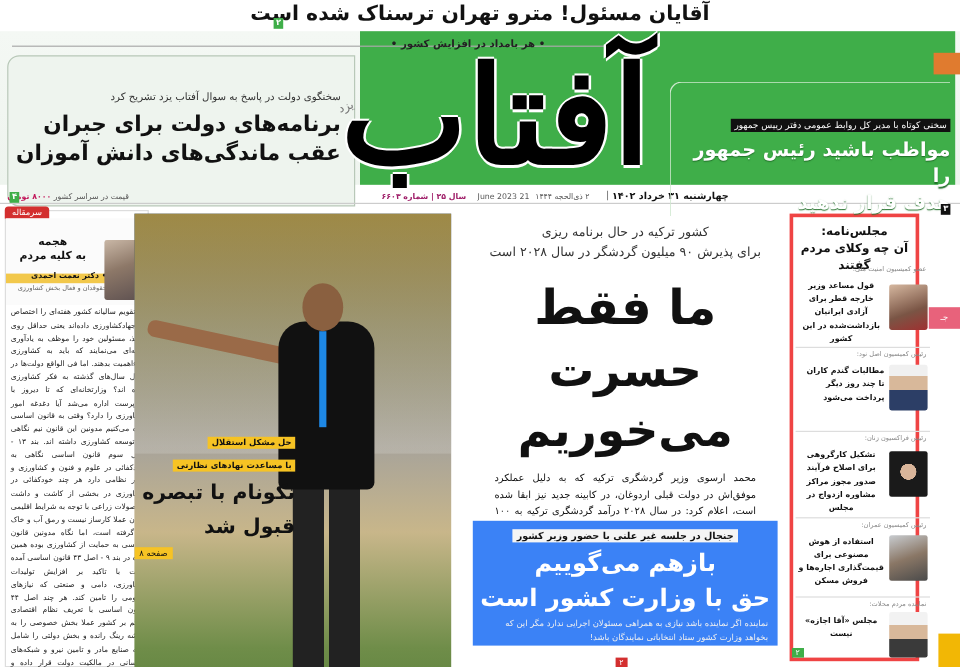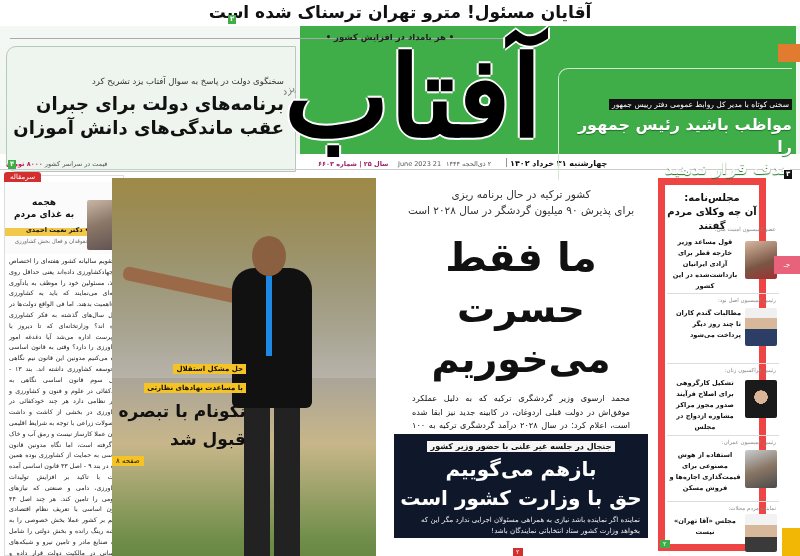--- a/index.html
+++ b/index.html
@@ -74,28 +74,28 @@
 
   
   .main-story { position: absolute; left: 392px; top: 178px; width: 258px; height: 250px; text-align: center; }
   .main-story .kicker { font-size: 10.5px; line-height: 16px; color: #333; margin-top: 8px; }
   .main-story .hl1 { font-size: 40px; font-weight: bold; line-height: 54px; margin-top: 12px; letter-spacing: -1px; }
   .main-story .hl2 { font-size: 38px; font-weight: bold; line-height: 50px; letter-spacing: -1px; }
   .main-story .body { font-size: 8.2px; line-height: 13.5px; text-align: justify; width: 218px; margin: 8px auto 0 auto; color: #111; }
   .main-story .pgref { font-size: 6.5px; color: #888; text-align: left; padding-left: 100px; margin-top: 2px; }
 
   
-  .grey-box { position: absolute; left: 394px; top: 434px; width: 254px; height: 104px; background: #0f172a; text-align: center; }
+  .grey-box { position: absolute; left: 394px; top: 434px; width: 254px; height: 104px; background: #3b82f6; text-align: center; }
   .grey-box .kicker { display: inline-block; background: #f5f5f5; color: #111; font-size: 8px; font-weight: bold; padding: 1px 4px; margin-top: 6px; }
   .grey-box .hl { font-size: 20px; font-weight: bold; line-height: 25px; color: #fff; margin-top: 4px; }
   .grey-box .body { font-size: 7px; line-height: 11px; color: #f0f0f0; margin: 4px 8px 0 8px; text-align: right; }
   .grey-pg { position: absolute; left: 513px; top: 548px; background: #d32f2f; color: #fff; font-size: 6.5px; padding: 0 3px; line-height: 8px; }
 
   
-  .majlis { position: absolute; left: 658px; top: 178px; width: 108px; height: 373px; border: 7px solid #ef4444; background: #fff; }
+  .majlis { position: absolute; left: 658px; top: 178px; width: 108px; height: 373px; border: 3px solid #ef4444; background: #fff; }
   .majlis .title { text-align: center; font-size: 10px; font-weight: bold; line-height: 14px; margin-top: 6px; }
   .m-item { position: absolute; left: 2px; width: 112px; border-top: 1px solid #ddd; }
   .m-item .role { font-size: 5.5px; color: #888; text-align: right; padding: 3px 3px 2px 3px; }
   .m-item .hl { position: absolute; left: 2px; width: 72px; font-size: 6.6px; font-weight: bold; line-height: 11px; text-align: center; }
   .m-item .ph { position: absolute; right: 2px; width: 32px; height: 38px; border-radius: 2px; }
   .m-pg { position: absolute; left: 660px; top: 540px; background: #3fae49; color: #fff; font-size: 6.5px; padding: 0 3px; line-height: 8px; }
 
   .side-tab-pink { position: absolute; left: 774px; top: 256px; width: 26px; height: 18px; background: #e8627b; color: #fff; font-size: 7px; text-align: center; line-height: 18px; }
   .side-tab-orange { position: absolute; left: 778px; top: 44px; width: 22px; height: 18px; background: #e07b2f; }
   .side-tab-yellow { position: absolute; left: 782px; top: 528px; width: 18px; height: 28px; background: #f2b705; }
@@ -148,21 +148,21 @@
       <span>قیمت در سراسر کشور</span>
       <b>۸۰۰۰ تومان</b>
     </span>
   </div>
 
   <div class="editorial">
     <span class="ed-badge">سرمقاله</span>
     <div class="ed-head">
       <div class="ed-title">
         <div>هجمه</div>
-        <div>به غذای مردم</div>
+        <div>به کلیه مردم</div>
       </div>
       <div class="ed-author-bar"></div>
       <div class="ed-author">• دکتر نعمت احمدی</div>
       <div class="ed-role">حقوقدان و فعال بخش کشاورزی</div>
       <div class="ed-photo"></div>
     </div>
     <div class="ed-body">در تقویم سالیانه کشور هفته‌ای را اختصاص به جهادکشاورزی داده‌اند یعنی حداقل روی کاغذ، مسئولین خود را موظف به یادآوری هفته‌ای می‌نمایند که باید به کشاورزی ملاءاهمیت بدهند. اما فی الواقع دولت‌ها در طول سال‌های گذشته به فکر کشاورزی بوده اند؟ وزارتخانه‌ای که تا دیروز با سرپرست اداره می‌شد آیا دغدغه امور کشاورزی را دارد؟ وقتی به قانون اساسی نگاه می‌کنیم مدونین این قانون نیم نگاهی به توسعه کشاورزی داشته اند. بند ۱۳ - اصل سوم قانون اساسی نگاهی به خودکفائی در علوم و فنون و کشاورزی و امور نظامی دارد هر چند خودکفائی در کشاورزی در بخشی از کاشت و داشت محصولات زراعی با توجه به شرایط اقلیمی ایران عملا کارساز نیست و رمق آب و خاک را گرفته است، اما نگاه مدونین قانون اساسی به حمایت از کشاورزی بوده همین نگاه در بند ۹ - اصل ۴۳ قانون اساسی آمده است با تاکید بر افزایش تولیدات کشاورزی، دامی و صنعتی که نیازهای عمومی را تامین کند. هر چند اصل ۴۴ قانون اساسی با تعریف نظام اقتصادی حاکم بر کشور عملا بخش خصوصی را به گوشه رینگ رانده و بخش دولتی را شامل کلیه صنایع مادر و تامین نیرو و شبکه‌های آبرسانی در مالکیت دولت قرار داده و همین محدودیت عملا در طول ۴ دهه گذشته اجازه نداده است که بخش خصوصی قدرتمندی شکل بگیرد. در تعریف بخش خصوصی آمده است: بخش خصوصی شامل آن قسمت از کشاورزی، دامداری، صنعت و تجارت و خدمات می‌شود که مکمل فعالیت‌های اقتصادی دولتی و تعاونی است. یعنی</div>
   </div>
 
   <div class="photo">
@@ -225,21 +225,21 @@
     </div>
 
     <div class="m-item" style="top:178px;height:70px;">
       <div class="role">رئیس فراکسیون زنان:</div>
       <div class="hl" style="top:14px;">تشکیل کارگروهی برای اصلاح فرآیند صدور مجوز مراکز مشاوره ازدواج در مجلس</div>
       <div class="ph" style="top:16px;background:radial-gradient(circle at 50% 45%,#d9b59a 0 25%,#1a1a1a 26%);"></div>
     </div>
 
     <div class="m-item" style="top:316px;height:54px;">
       <div class="role">نماینده مردم محلات:</div>
-      <div class="hl" style="top:14px;">مجلس «آقا تهران» نیست</div>
+      <div class="hl" style="top:14px;">مجلس «آقا اجازه» نیست</div>
       <div class="ph" style="top:12px;background:linear-gradient(180deg,#f2f2f2 0 28%,#d8b89a 28% 60%,#3a3a3a 60%);"></div>
     </div>
   </div>
   <span class="m-pg">۲</span>
 
   <div class="side-tab-pink">جـ</div>
   <div class="side-tab-yellow"></div>
 </div>
 
 </body></html>

